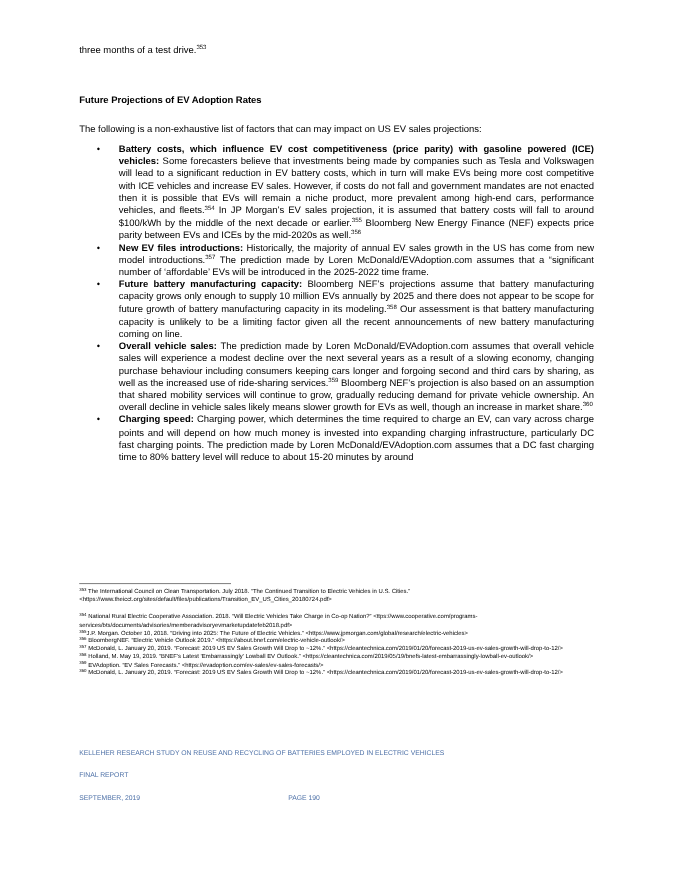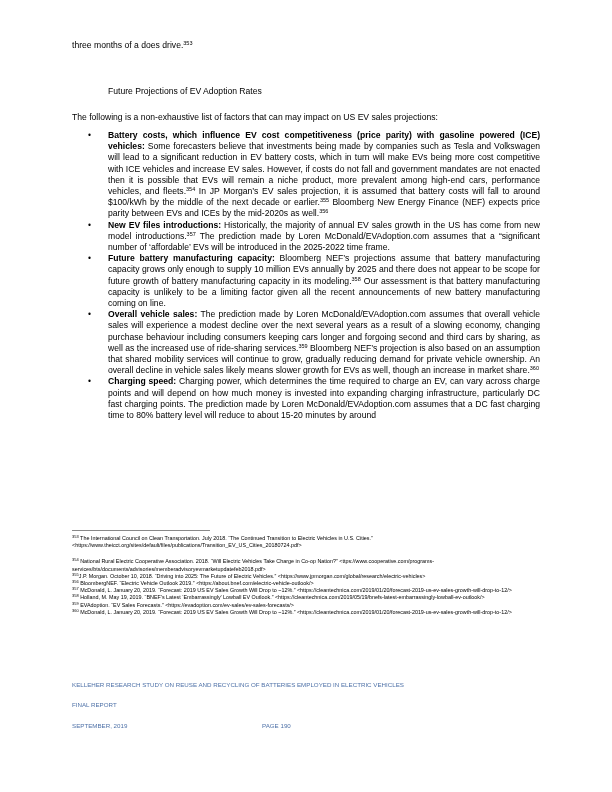--- a/index.html
+++ b/index.html
@@ -1,21 +1,21 @@
 <!DOCTYPE html>
 <html><head>
 <meta charset="utf-8">
 <style>
   html, body { margin: 0; padding: 0; background: #ffffff; }
   body { width: 612px; height: 792px; position: relative; overflow: hidden;
          font-family: "Liberation Sans", sans-serif; color: #000; }
   .page { position: absolute; left: 0; top: 0; width: 612px; height: 792px; }
   .body-text { position: absolute; left: 72px; width: 468px; font-size: 8.6px; line-height: 11.2px; }
   .intro-line { top: 40px; }
-  .heading { top: 86px; font-weight: normal; margin-left: 36px; }
+  .heading { top: 86px; font-weight: bold; }
   .lead { top: 112px; }
   sup { font-size: 5.5px; line-height: 0; vertical-align: 3.5px; }
   ul.factors { position: absolute; left: 80px; top: 130px; width: 460px; margin: 0; padding: 0; list-style: none;
                font-size: 8.6px; line-height: 11.2px; }
   ul.factors li { position: relative; padding-left: 28px; text-align: justify; }
   ul.factors li .bullet { position: absolute; left: 8px; top: 0; }
   ul.factors li .term { font-weight: bold; }
   .fn-rule { position: absolute; left: 72px; top: 530px; width: 138px; height: 0; border-top: 1px solid #888; }
   .footnotes { position: absolute; left: 72px; top: 535px; width: 470px; font-size: 5.4px; line-height: 7.2px; }
   .footnote { margin: 0; }
@@ -26,21 +26,21 @@
   .footer.report { top: 701px; }
   .footer.date { top: 722px; }
   .footer.pageno { top: 722px; left: 262px; }
 </style>
 </head>
 <body>
 
 <div class="page">
 
   <div class="body-text intro-line">
-    <span>three months of a does drive.</span><sup>353</sup>
+    <span>three months of a test drive.</span><sup>353</sup>
   </div>
 
   <div class="body-text heading">Future Projections of EV Adoption Rates</div>
 
   <div class="body-text lead">The following is a non-exhaustive list of factors that can may impact on US EV sales projections:</div>
 
   <ul class="factors">
     <li>
       <span class="bullet">•</span>
       <span class="term">Battery costs, which influence EV cost competitiveness (price parity) with gasoline powered (ICE) vehicles:</span><span> Some forecasters believe that investments being made by companies such as Tesla and Volkswagen will lead to a significant reduction in EV battery costs, which in turn will make EVs being more cost competitive with ICE vehicles and increase EV sales. However, if costs do not fall and government mandates are not enacted then it is possible that EVs will remain a niche product, more prevalent among high-end cars, performance vehicles, and fleets.</span><sup>354</sup><span> In JP Morgan’s EV sales projection, it is assumed that battery costs will fall to around $100/kWh by the middle of the next decade or earlier.</span><sup>355</sup><span> Bloomberg New Energy Finance (NEF) expects price parity between EVs and ICEs by the mid-2020s as well.</span><sup>356</sup>

